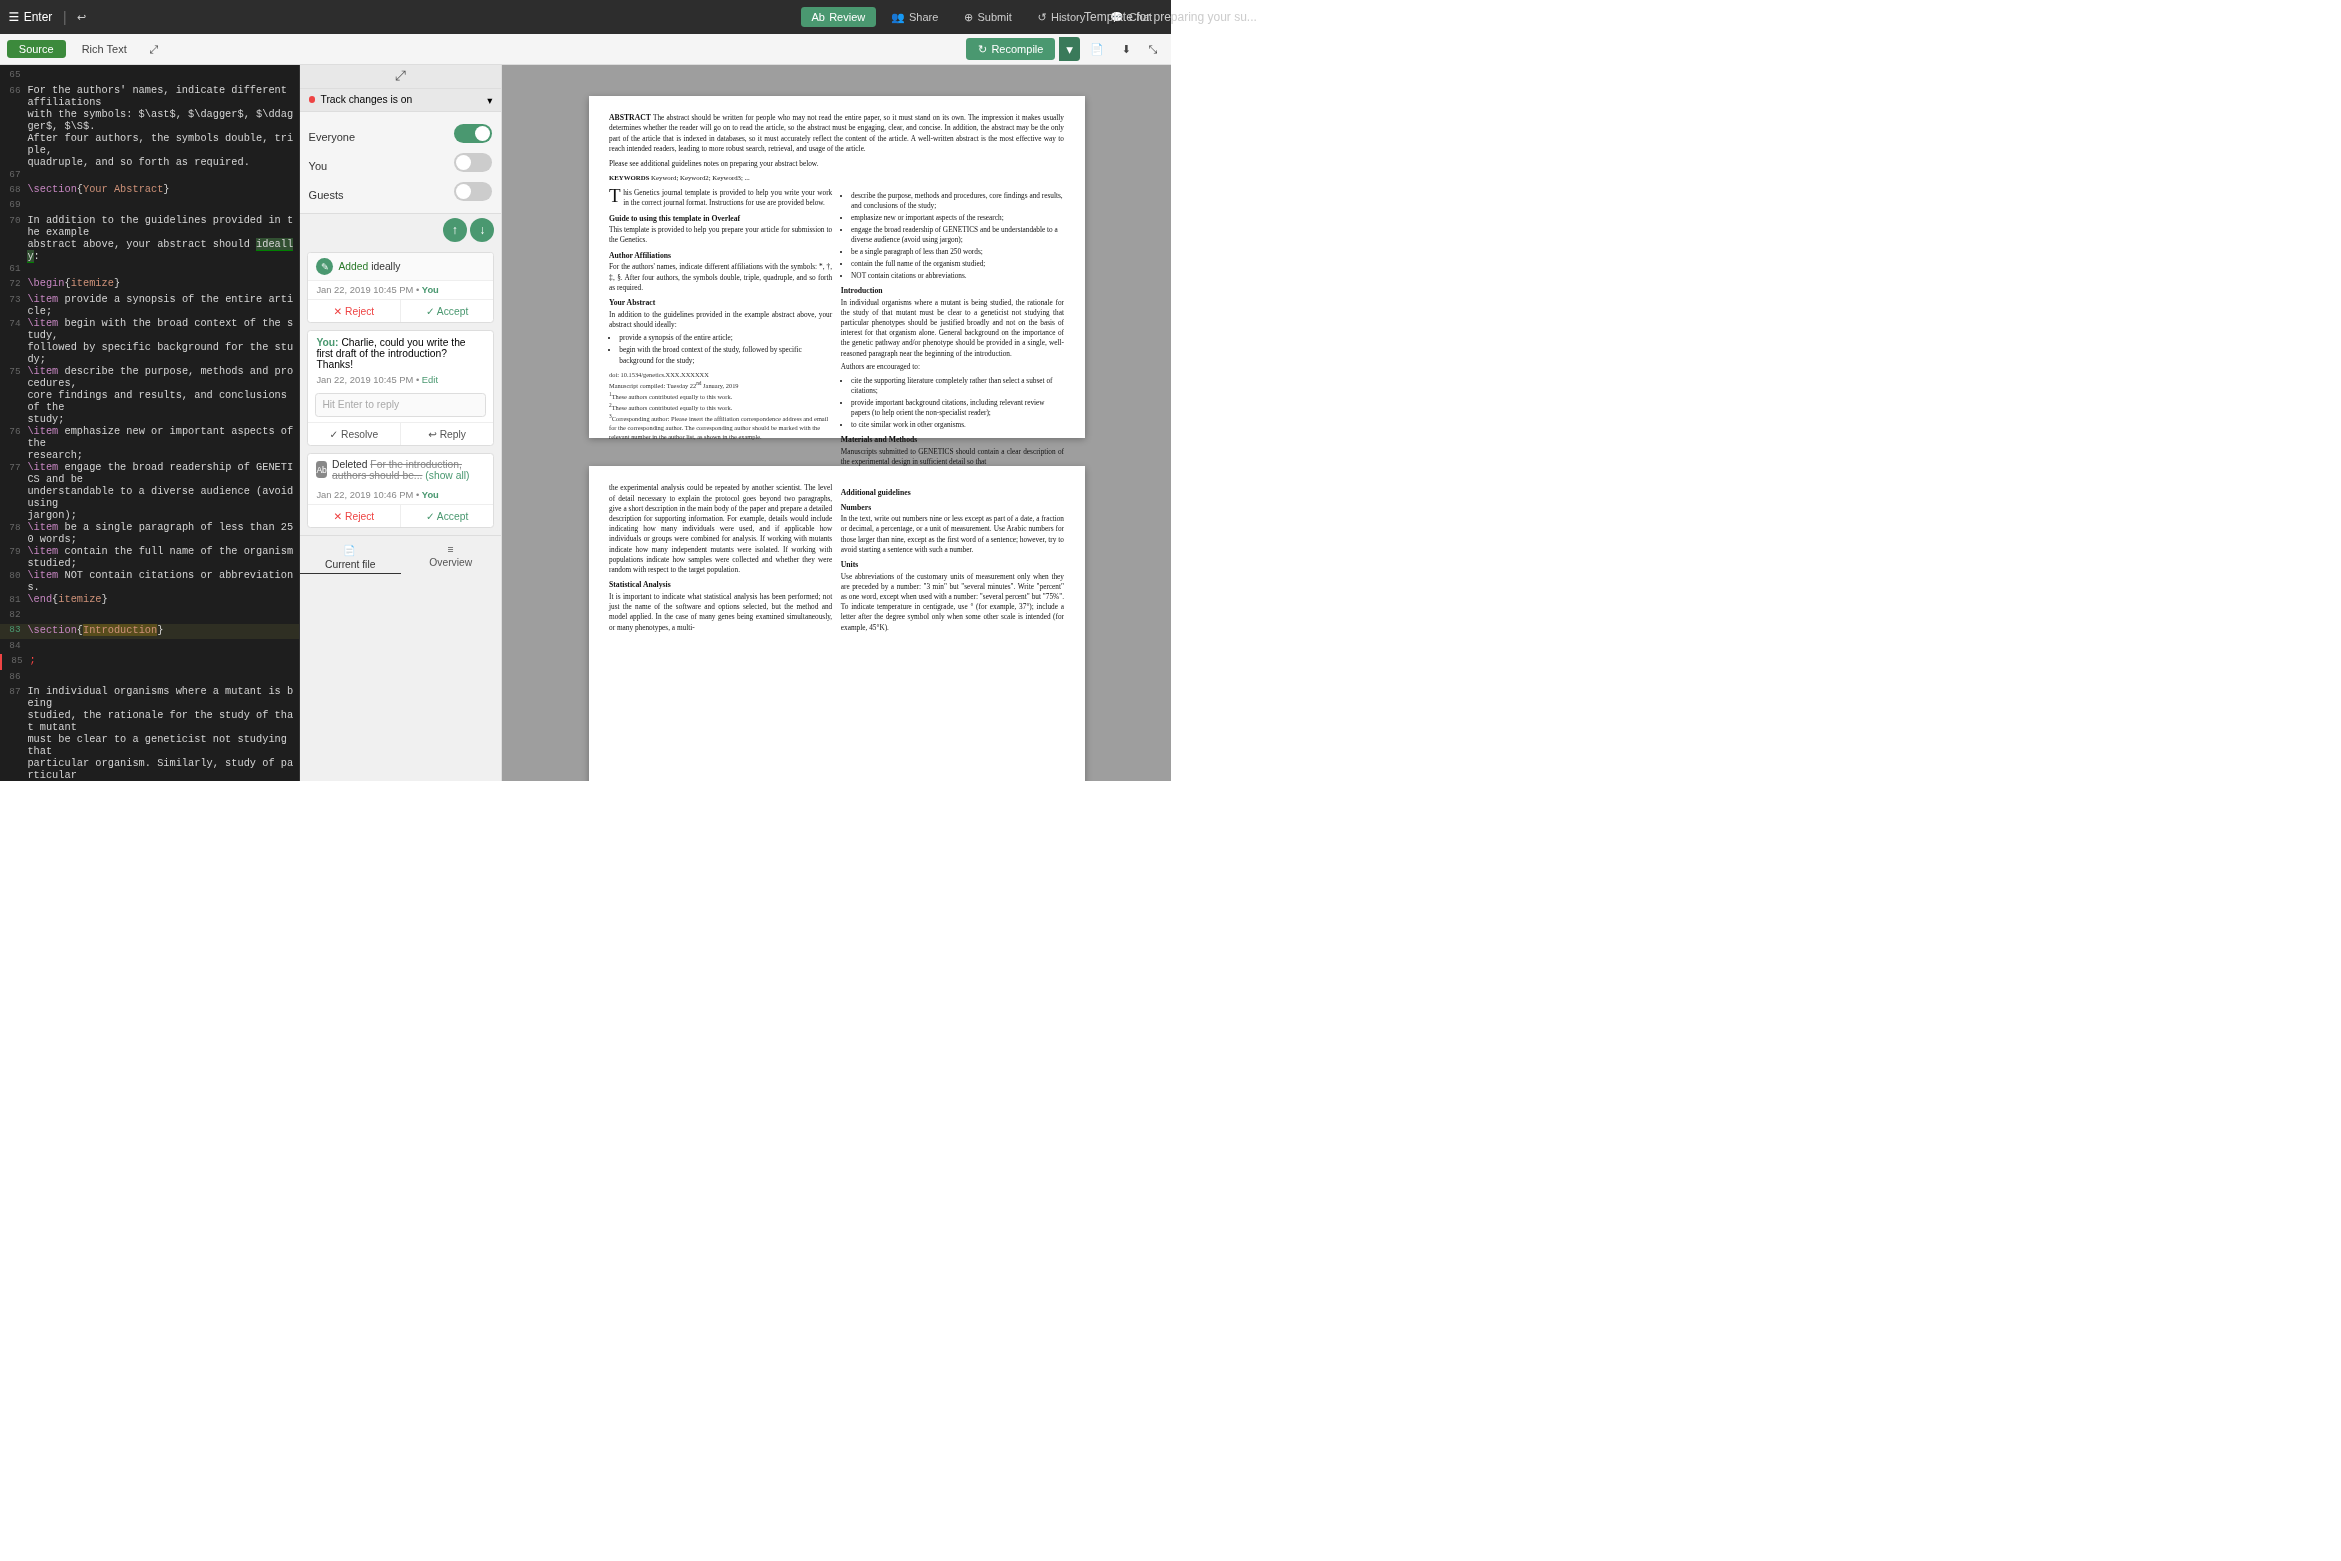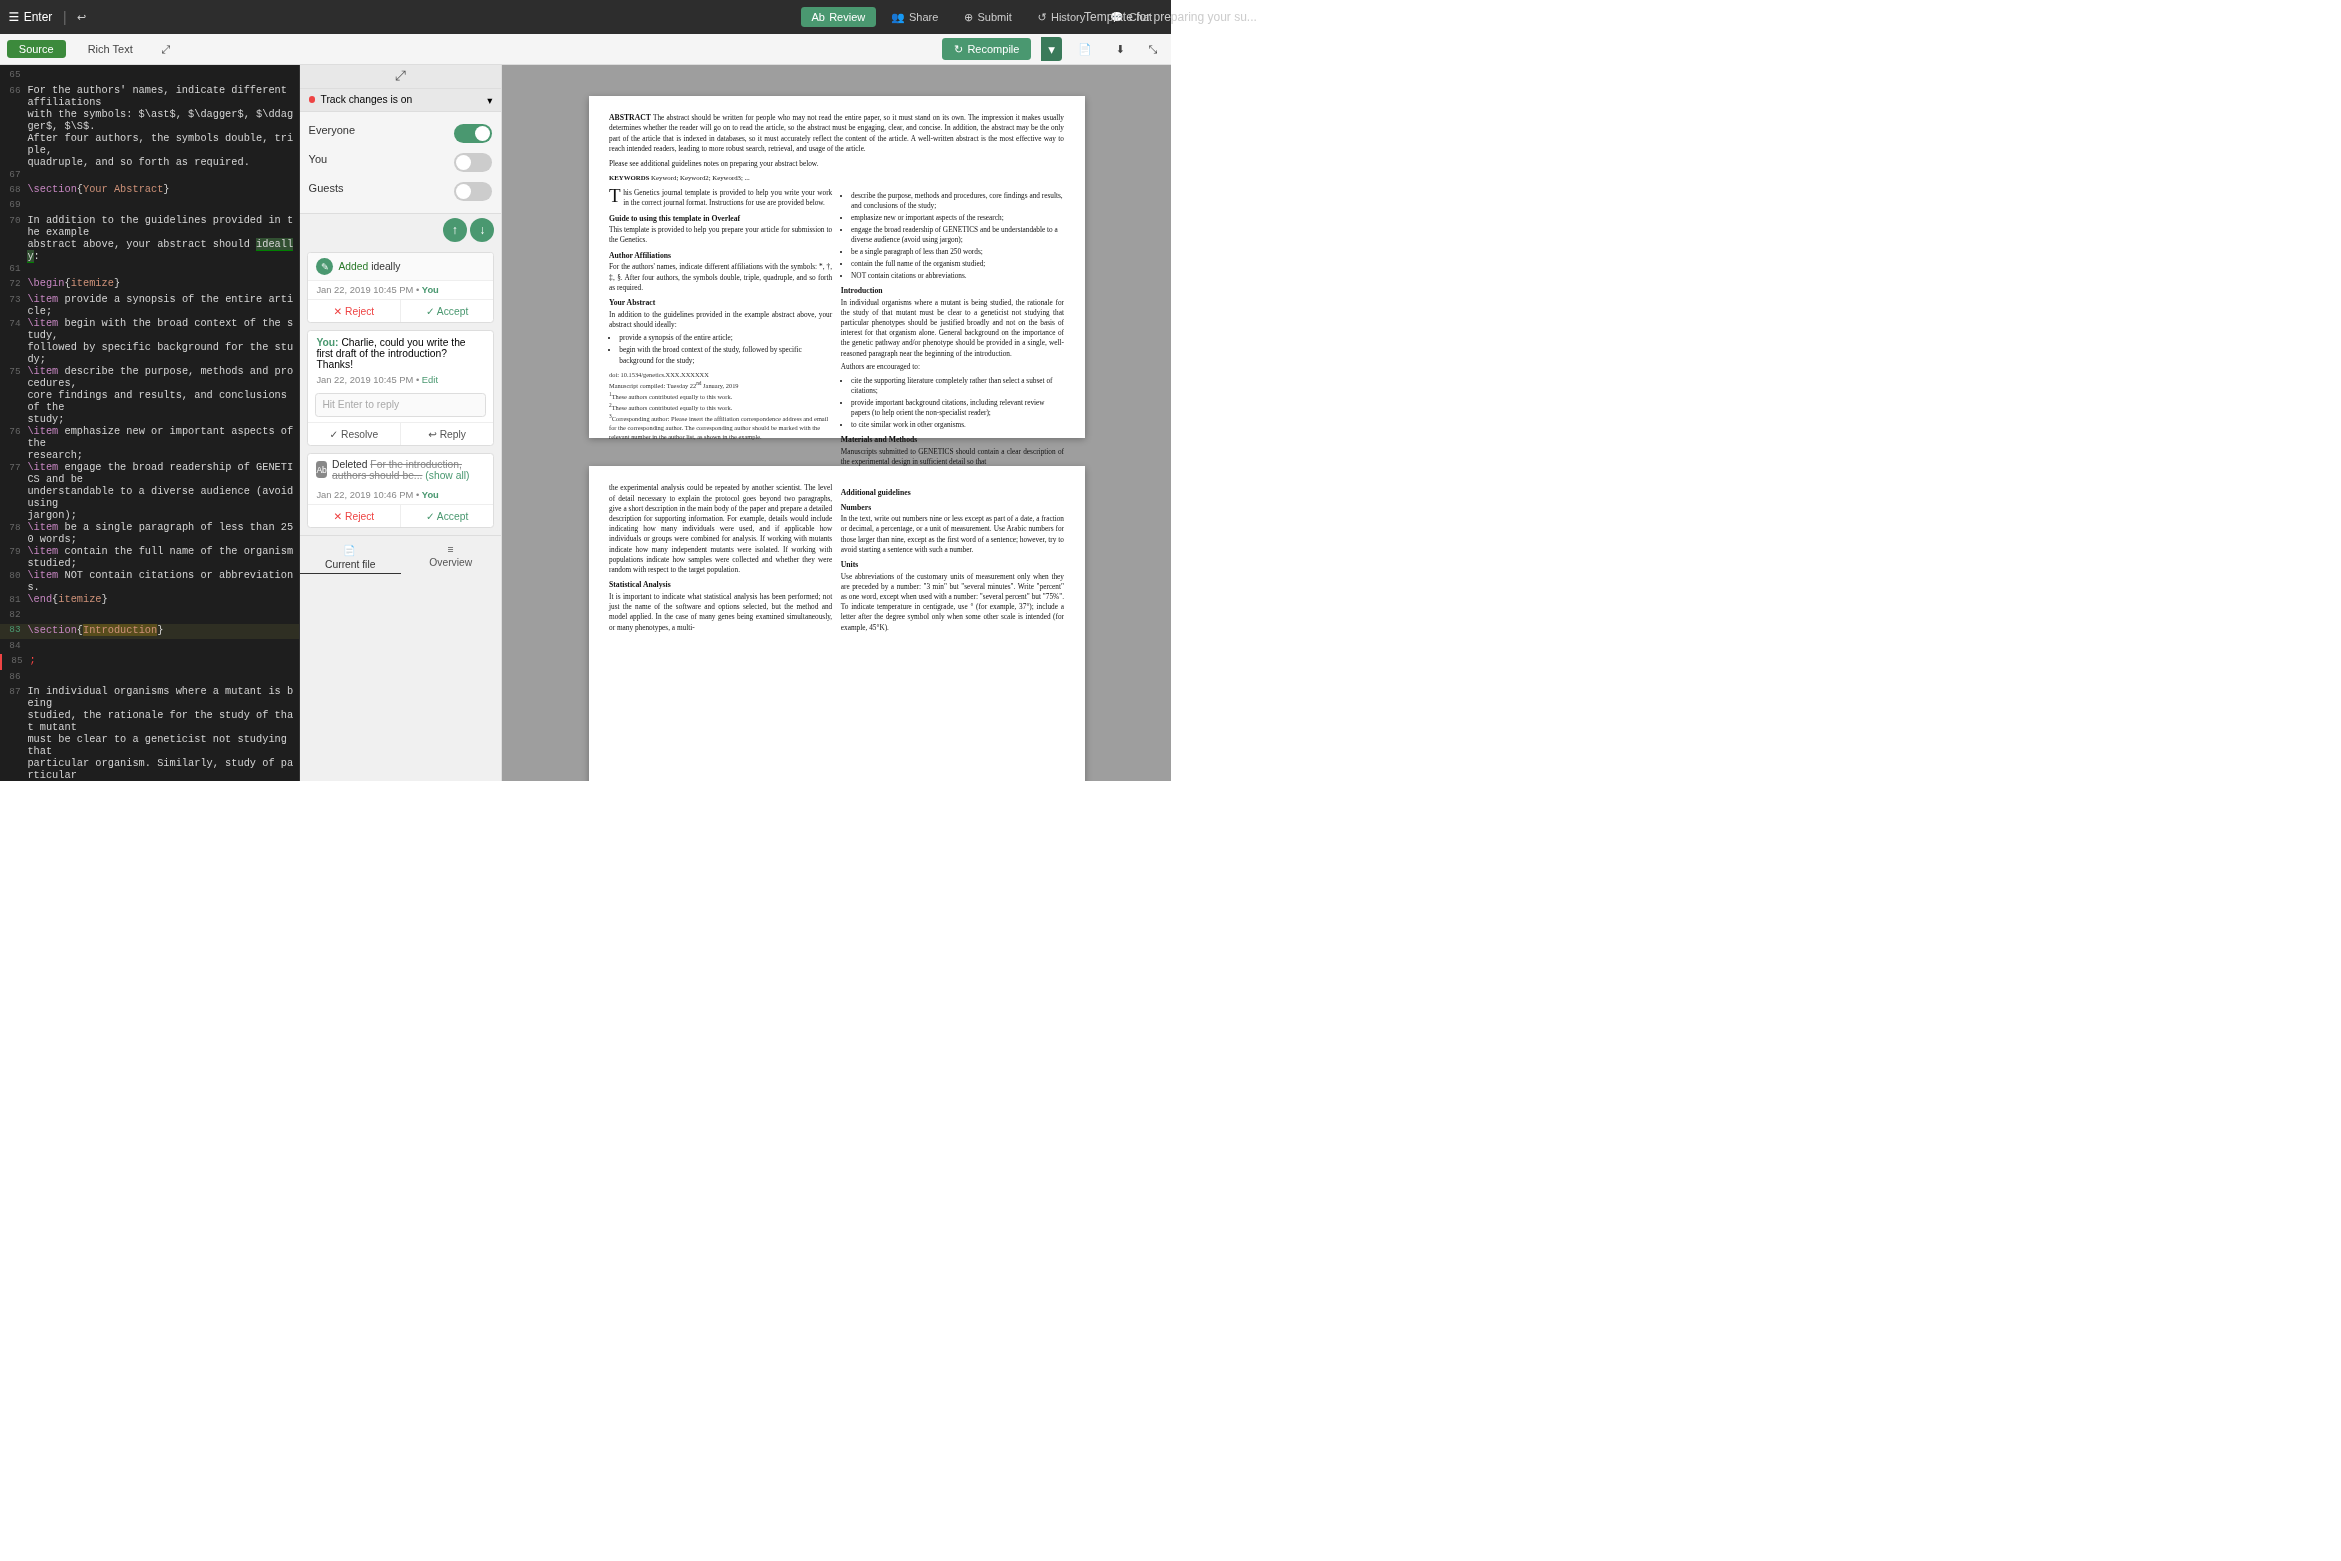--- a/index.html
+++ b/index.html
@@ -66,21 +66,21 @@
     }
 
     
     .toolbar {
       display: flex;
       align-items: center;
       background: #f5f5f5;
       border-bottom: 0.9px solid #ddd;
       height: 31px;
       padding: 0 6.8px;
-      gap: 10px;
+      gap: 4px;
     }
     .tab-source {
       background: #3c8a3c;
       color: #fff;
       padding: 3.4px 12px;
       border-radius: 3.4px;
       font-size: 11px;
       cursor: pointer;
     }
     .tab-richtext {
@@ -195,21 +195,21 @@
       border-radius: 50%;
       background: #e44;
     }
     .toggle-switches {
       padding: 6.8px 8.6px;
       background: #f5f5f5;
       border-bottom: 0.9px solid #ddd;
     }
     .toggle-row {
       display: flex;
-      align-items: flex-start;
+      align-items: flex-end;
       padding: 5.1px 0;
       justify-content: space-between;
     }
     .toggle-label { font-size: 11px; color: #333; }
     .toggle {
       width: 38px;
       height: 19px;
       border-radius: 9.4px;
       position: relative;
       cursor: pointer;

